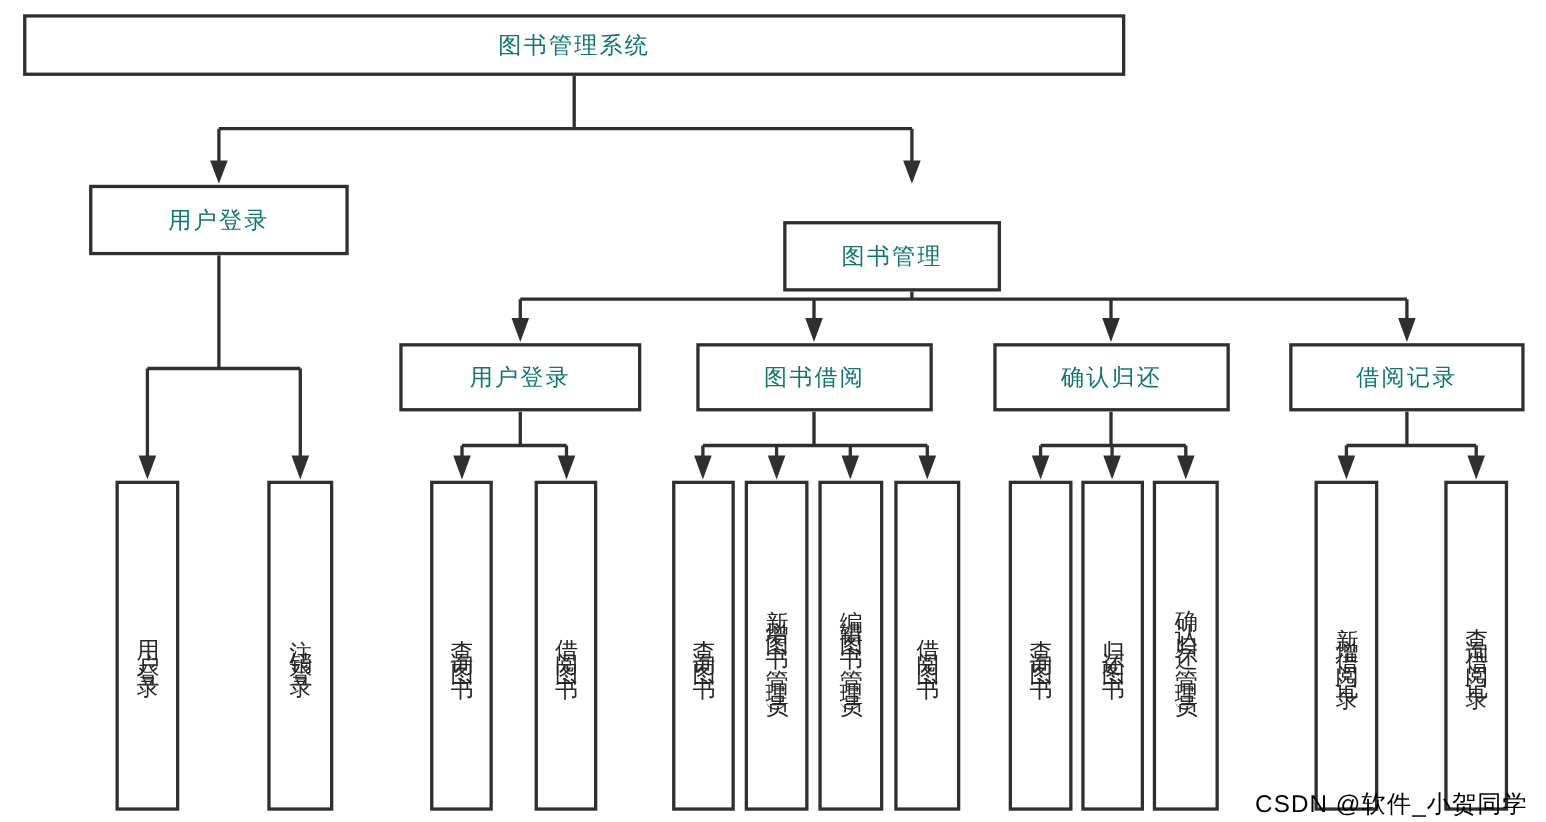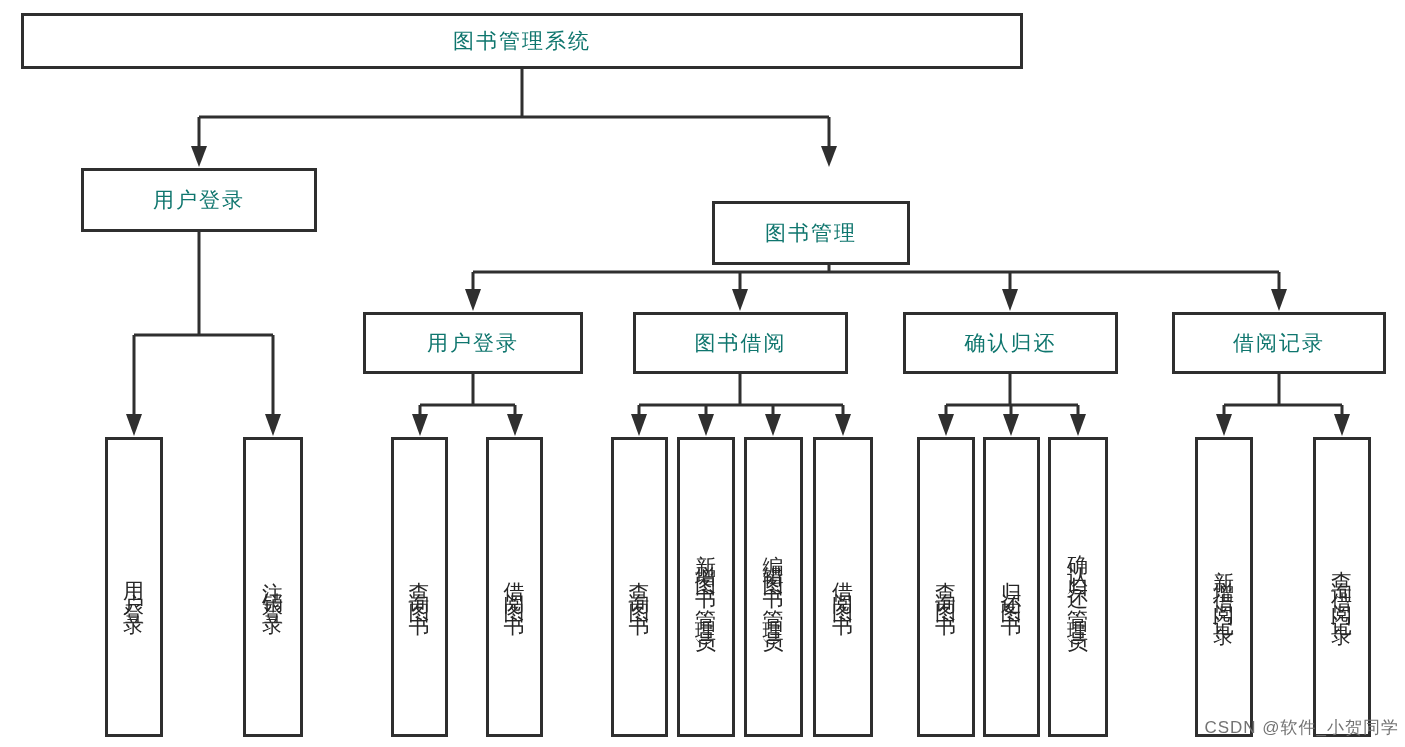--- a/index.html
+++ b/index.html
@@ -33,23 +33,23 @@
     writing-mode: vertical-rl;
     text-orientation: mixed;
     font-size: 21px;
     letter-spacing: 11px;
     line-height: 1;
     color: #262626;
   }
   #watermark {
     position: absolute;
     top: 716px;
-    right: 6px;
-    font-size: 17px;
-    color: #737373;
+    right: 16px;
+    font-size: 22px;
+    color: #000000;
     letter-spacing: 1px;
     white-space: nowrap;
     z-index: 5;
     pointer-events: none;
   }
 </style>
 </head>
 <body>
 
 <div id="stage">

